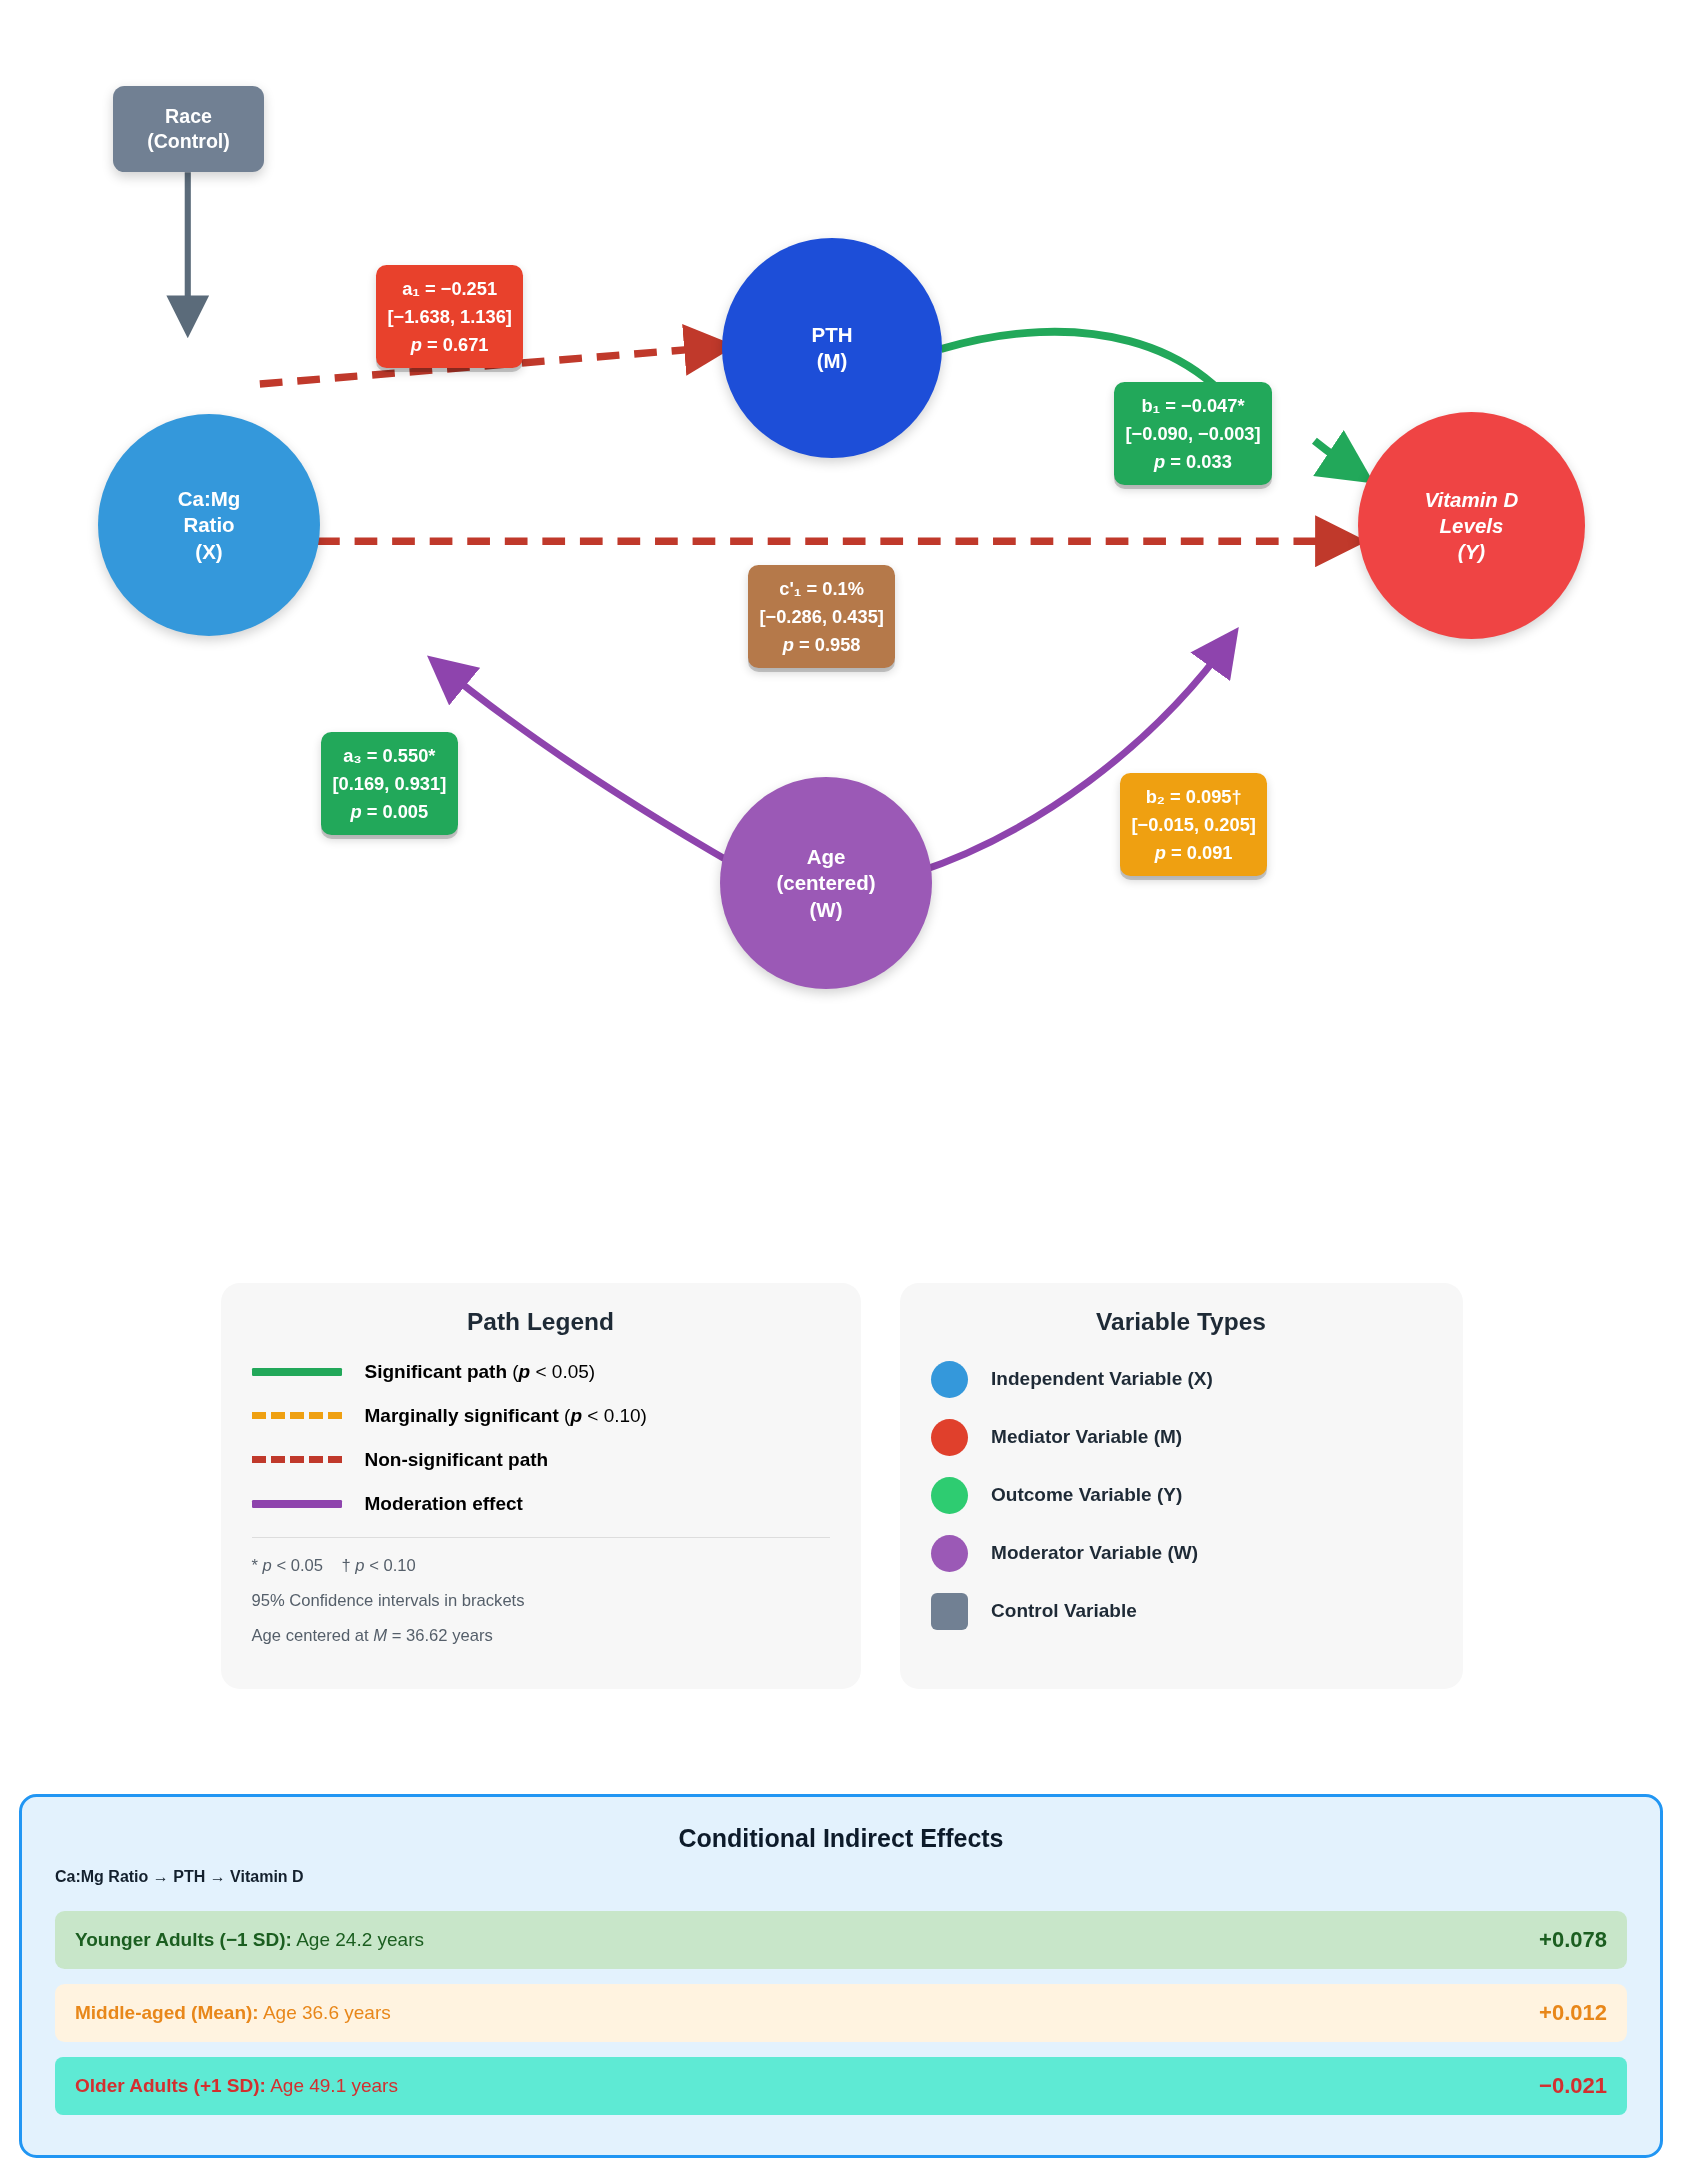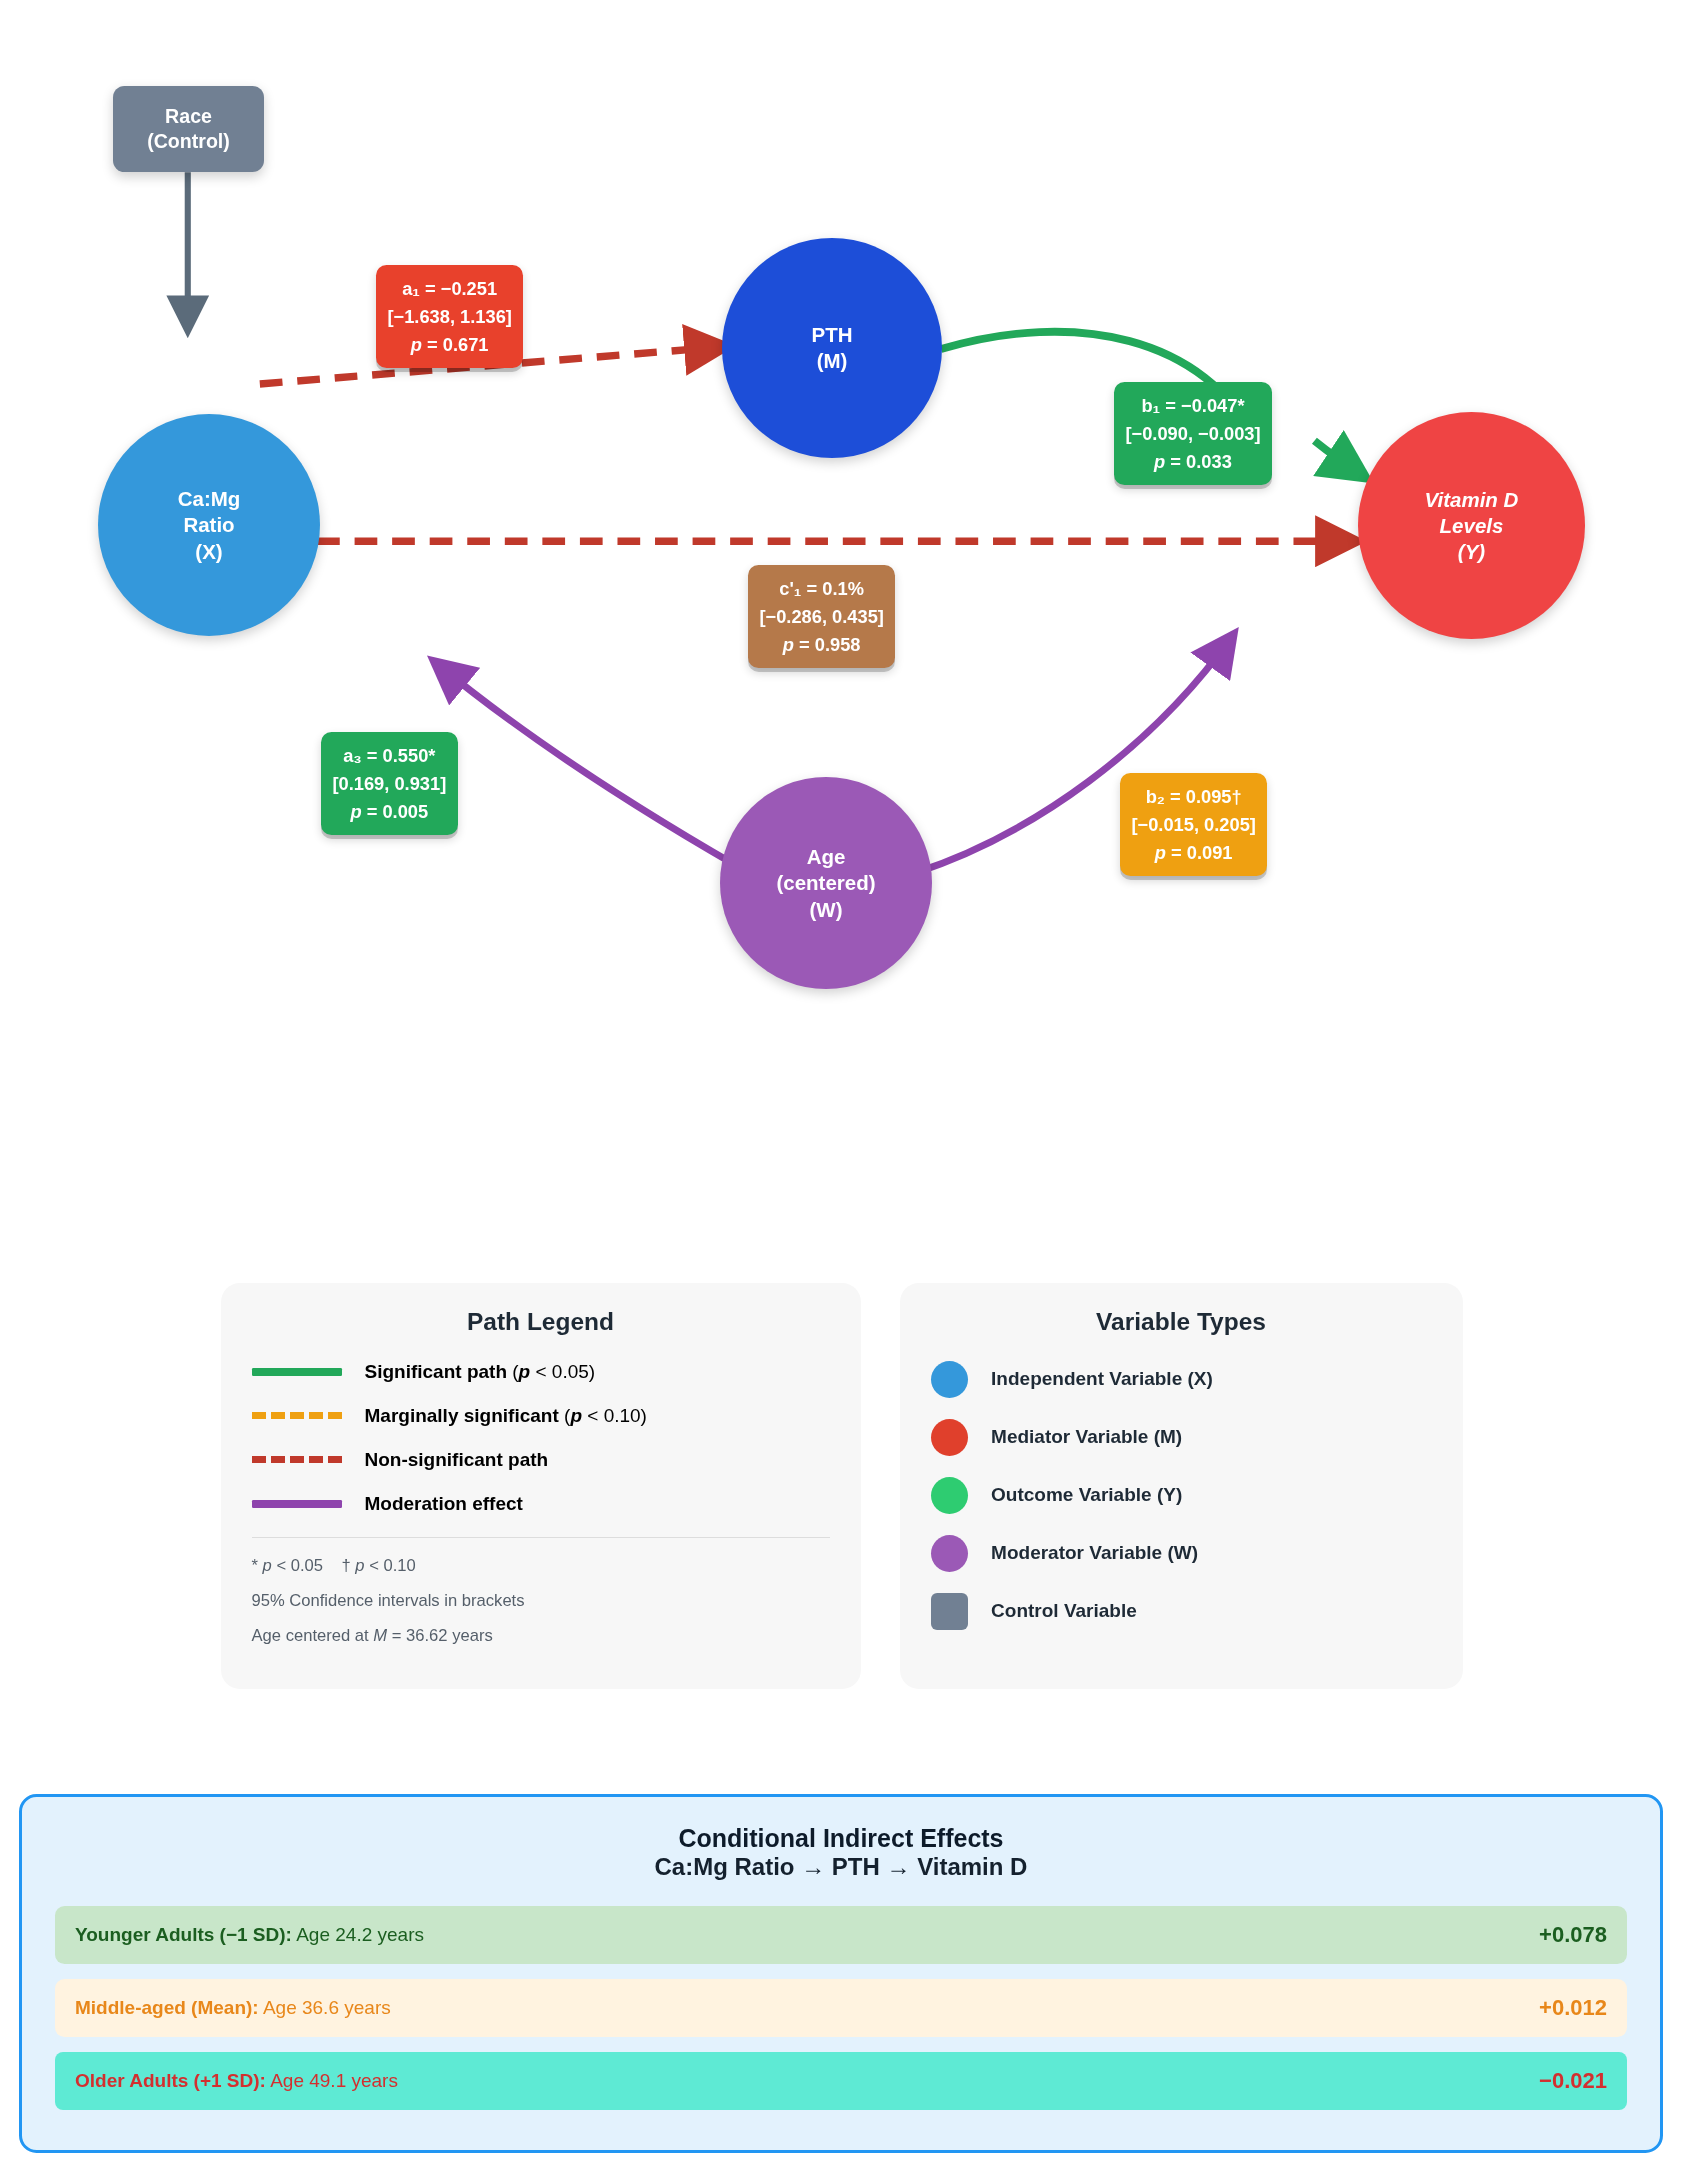--- a/index.html
+++ b/index.html
@@ -112,22 +112,22 @@
     width: 1644px;
     background: #e3f2fd;
     border: 3.1px solid #2196f3;
     border-radius: 17.5px;
     padding: 27px 33px 25px 33px;
   }
   .cond-title {
     text-align:center; font-size: 25px; font-weight: bold; color:#0d1b2a;
   }
   .cond-sub {
-    text-align:center; font-size: 24px; font-weight: bold; color:#14212e;
-    margin-bottom: 25px;
+    font-size: 16px; font-weight: bold; color:#14212e;
+    margin-top: 15px; margin-bottom: 25px;
   }
   .cond-row {
     display:flex; align-items:center; justify-content:space-between;
     border-radius: 9.6px;
     padding: 16px 20px;
     margin-bottom: 15px;
   }
   .cond-row .lbl { font-size: 19px; }
   .cond-row .lbl b { font-weight: bold; }
   .cond-row .val { font-size: 22px; font-weight: bold; }

